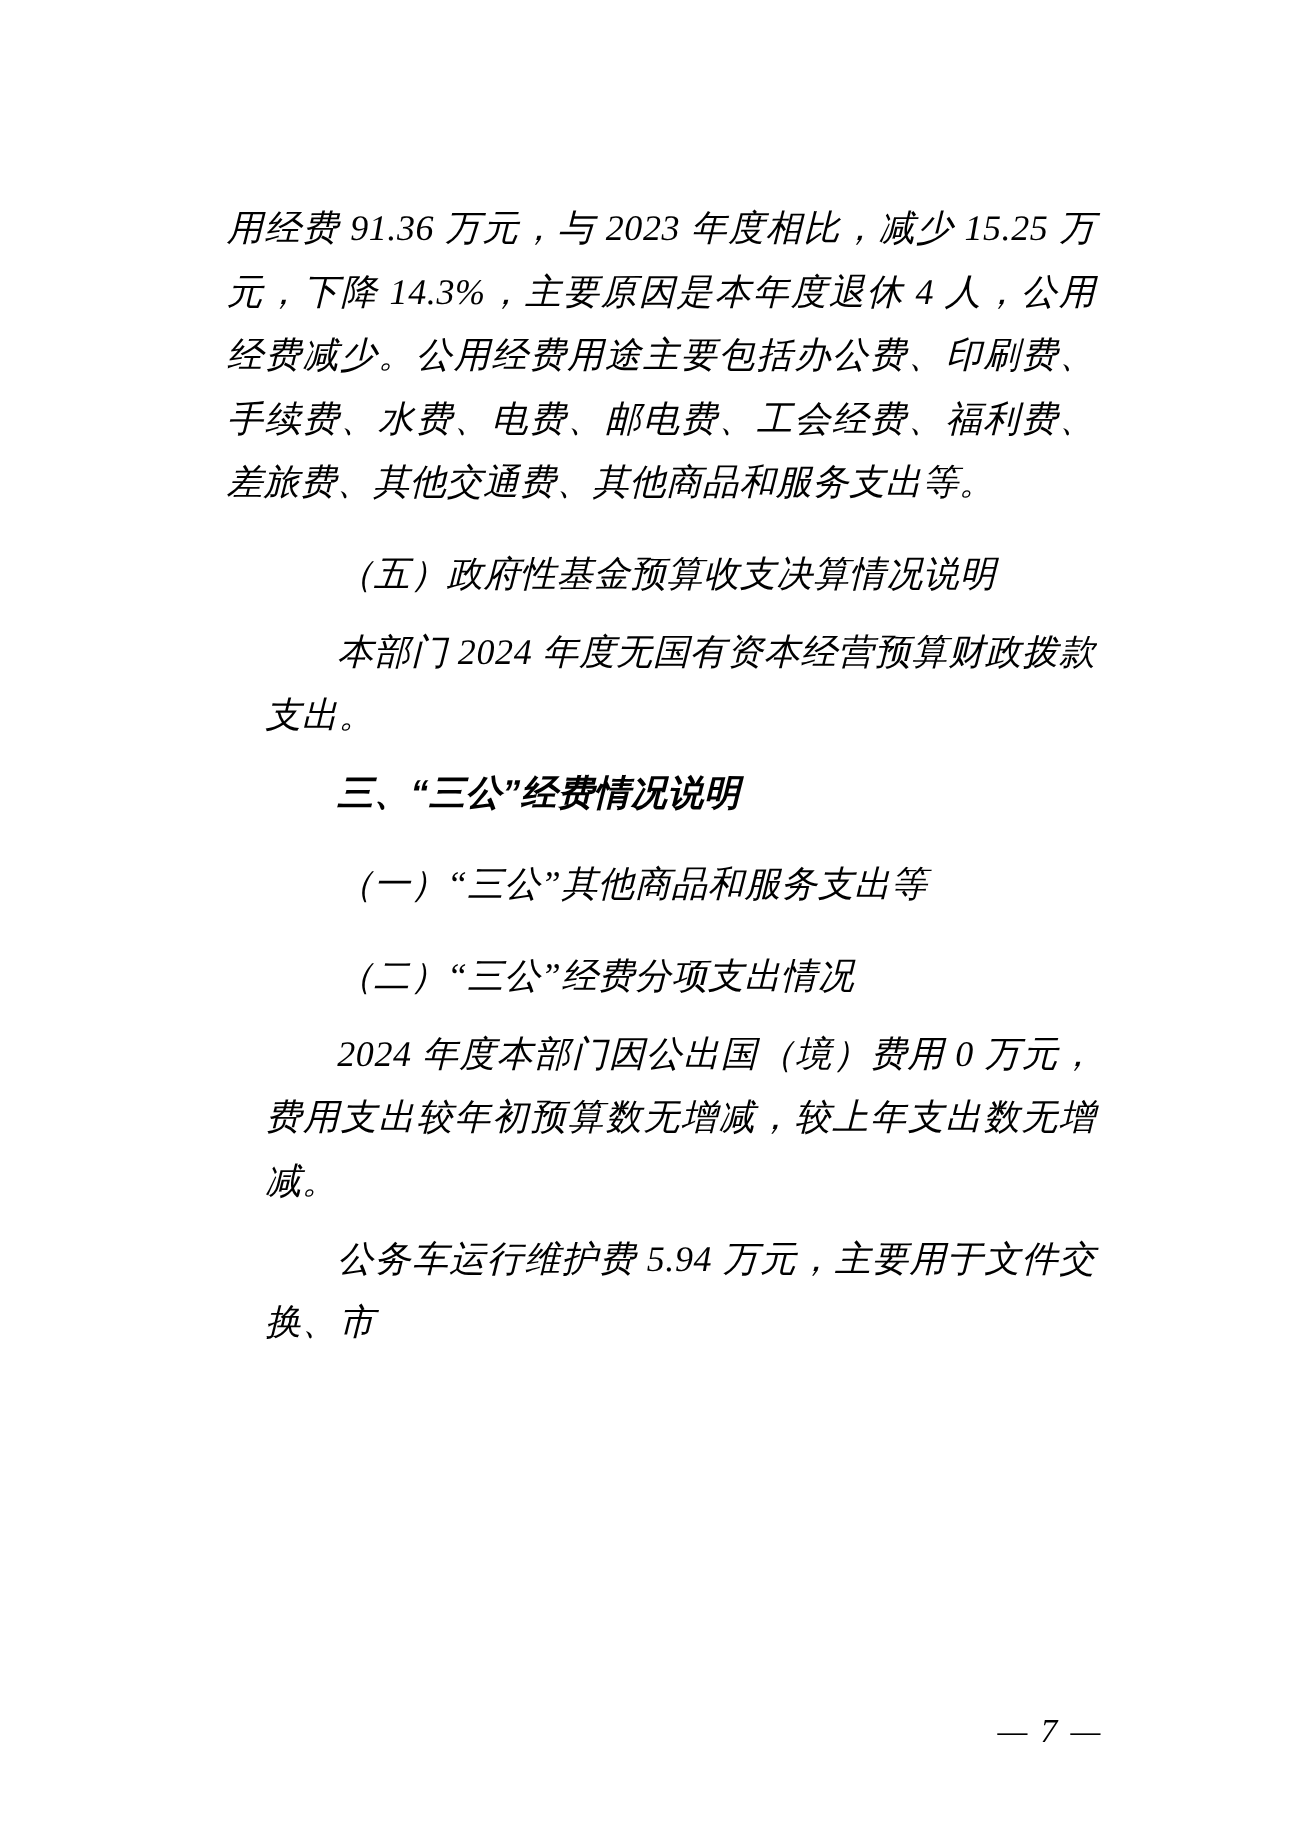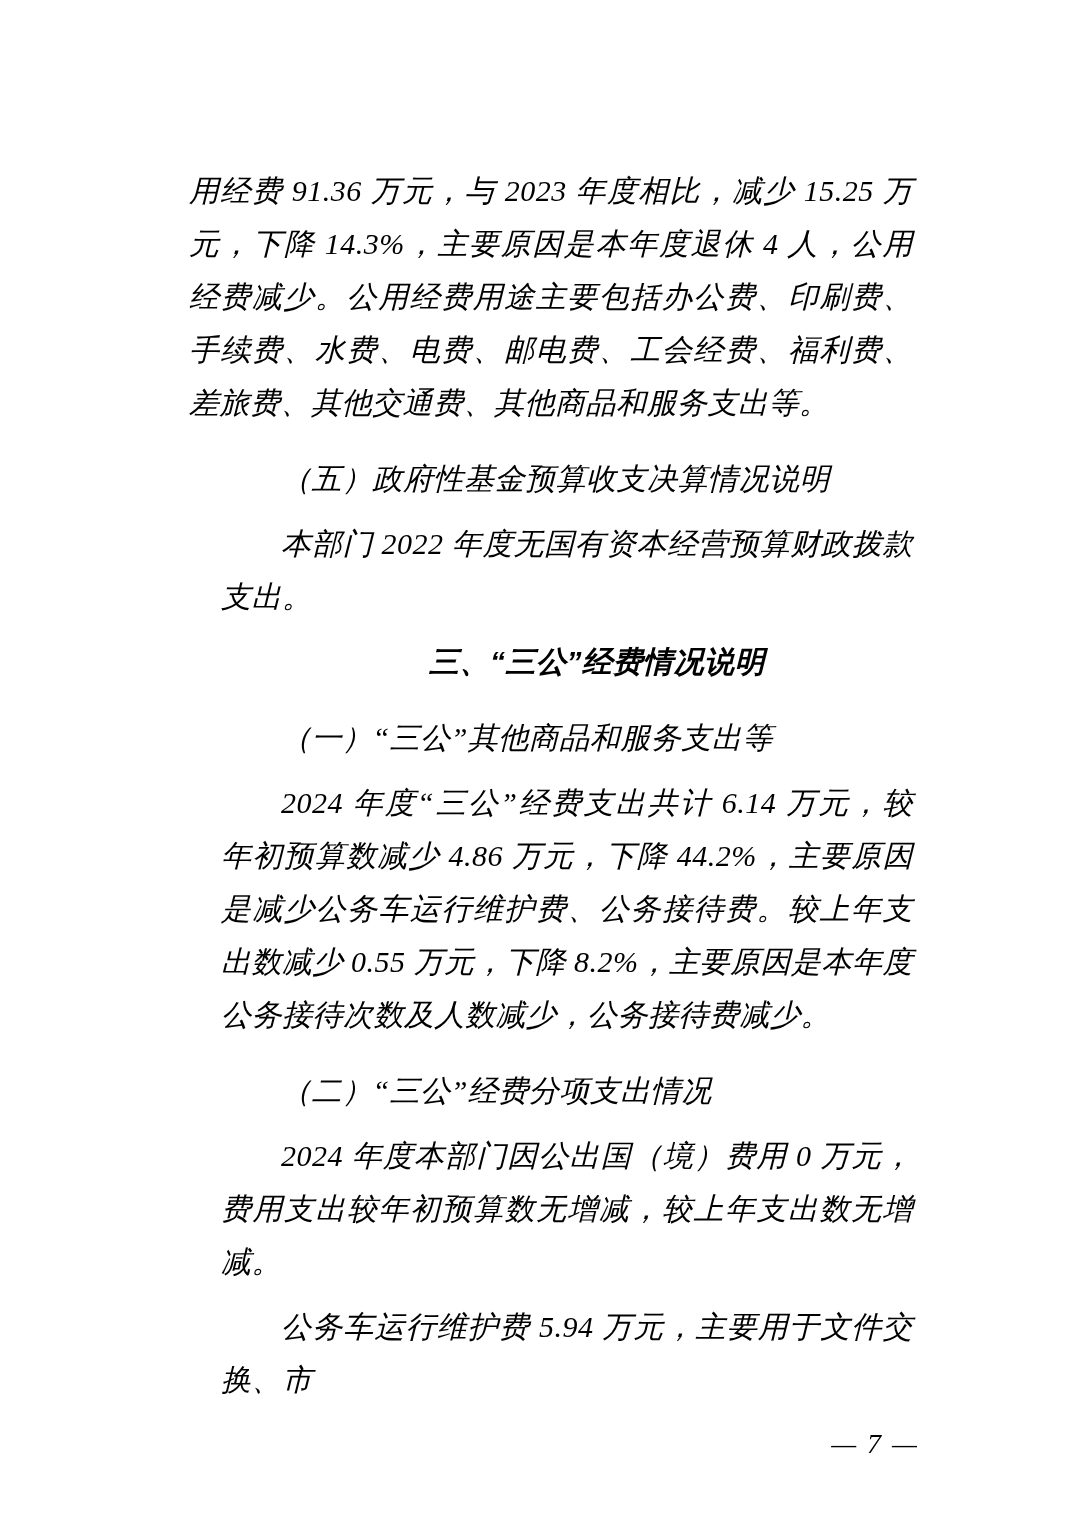--- a/index.html
+++ b/index.html
@@ -24,21 +24,21 @@
     line-height: 53px;
     text-align: justify;
     text-justify: inter-character;
     letter-spacing: 0.5px;
   }
   .indent { text-indent: 2em; margin-left: 32px; }
   .gap { margin-top: 11px; }
   .h-main {
     font-family: "Liberation Sans", "DejaVu Sans", sans-serif;
     font-weight: 700;
-    text-align: center;
+    text-align: left;
   }
   .page-number {
     position: absolute;
     right: 161px;
     top: 1406px;
     font-size: 28px;
     line-height: 40px;
     text-align: right;
     letter-spacing: 2px;
   }
@@ -48,27 +48,26 @@
 
 <div class="page">
   <div class="content">
 
     <p class="para">用经费 91.36 万元，与 2023 年度相比，减少 15.25 万元，下降 14.3%，主要原因是本年度退休 4 人，公用经费减少。公用经费用途主要包括办公费、印刷费、手续费、水费、电费、邮电费、工会经费、福利费、差旅费、其他交通费、其他商品和服务支出等。</p>
 
     <p class="para indent gap">（五）政府性基金预算收支决算情况说明</p>
 
 
 
-    <p class="para indent">本部门 2022 年度无国有资本经营预算财政拨款支出。</p>
+    <p class="para indent">本部门 2024 年度无国有资本经营预算财政拨款支出。</p>
 
     <p class="para indent h-main">三、“三公”经费情况说明</p>
 
     <p class="para indent gap">（一）“三公”其他商品和服务支出等</p>
 
-    <p class="para indent">2024 年度“三公”经费支出共计 6.14 万元，较年初预算数减少 4.86 万元，下降 44.2%，主要原因是减少公务车运行维护费、公务接待费。较上年支出数减少 0.55 万元，下降 8.2%，主要原因是本年度公务接待次数及人数减少，公务接待费减少。</p>
 
     <p class="para indent gap">（二）“三公”经费分项支出情况</p>
 
     <p class="para indent">2024 年度本部门因公出国（境）费用 0 万元，费用支出较年初预算数无增减，较上年支出数无增减。</p>
 
 
     <p class="para indent">公务车运行维护费 5.94 万元，主要用于文件交换、市</p>
 
   </div>
 

